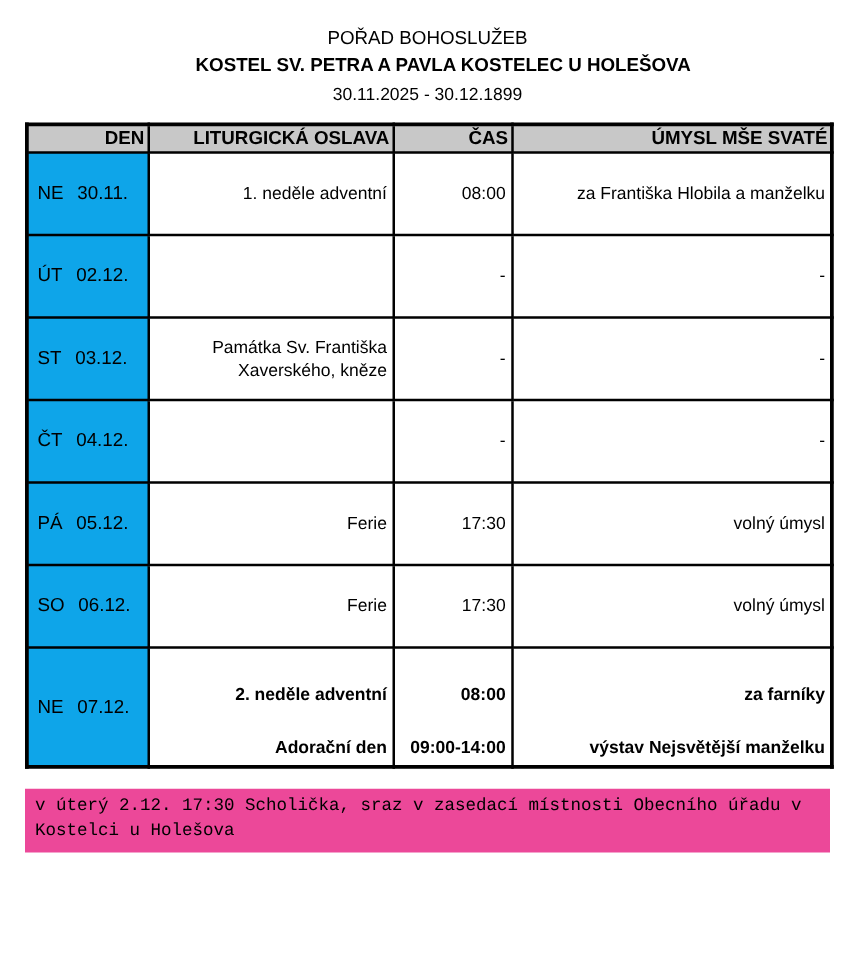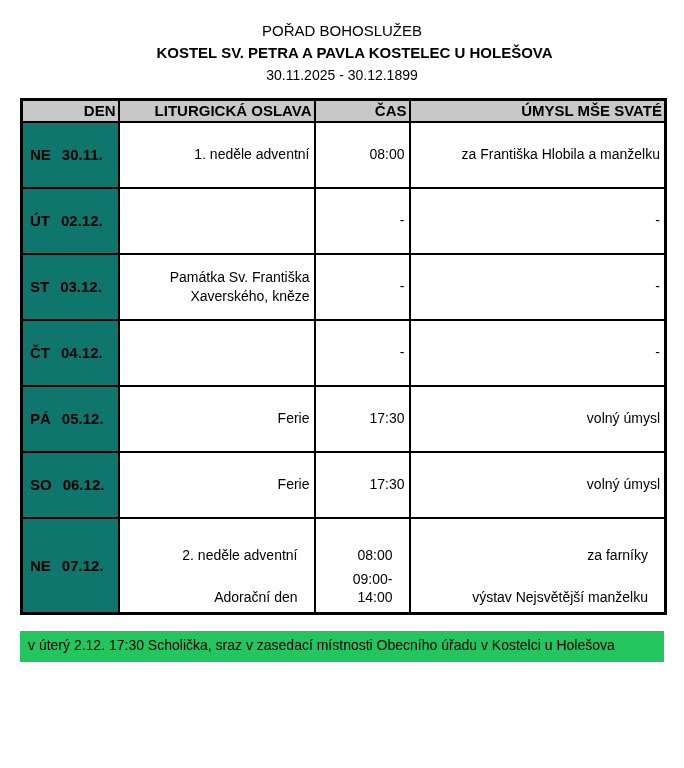--- a/index.html
+++ b/index.html
@@ -45,47 +45,48 @@
     font-size: 14px;
     text-align: right;
     vertical-align: middle;
     padding: 2px 4px;
     line-height: 1.3;
   }
   tbody tr       { height: 66px; }
   tbody tr.tall  { height: 96px; }
 
   td.day-cell {
-    background: #0f766e;
-    font-weight: bold;
+    background: #0ea5e9;
+    font-weight: normal;
     font-size: 15px;
     text-align: center;
     padding-left: 7px;
   }
   .day-wrap { display: flex; gap: 11px; align-items: center; }
 
   
-  td.dual-cell { padding: 0 16px; vertical-align: top; }
+  td.dual-cell { padding: 0 4px; vertical-align: top; font-weight: bold; }
   .dual-wrap {
     display: flex;
     flex-direction: column;
     justify-content: space-between;
     height: 92px;
     padding-top: 27px;
     padding-bottom: 4px;
   }
 
   
   .footnote {
     margin: 16px 20px 0 20px;
     width: 644px;
-    background: #22c55e;
+    background: #ec4899;
     font-size: 14px;
     line-height: 1.42;
     padding: 5px 8px 6px 8px;
+    font-family: Liberation Mono, monospace;
   }
 </style>
 </head>
 <body>
 
 <div class="page">
 
   <div class="doc-header">
     <h1 class="doc-title">POŘAD BOHOSLUŽEB</h1>
     <h2 class="doc-subtitle">KOSTEL SV. PETRA A PAVLA KOSTELEC U HOLEŠOVA</h2>

